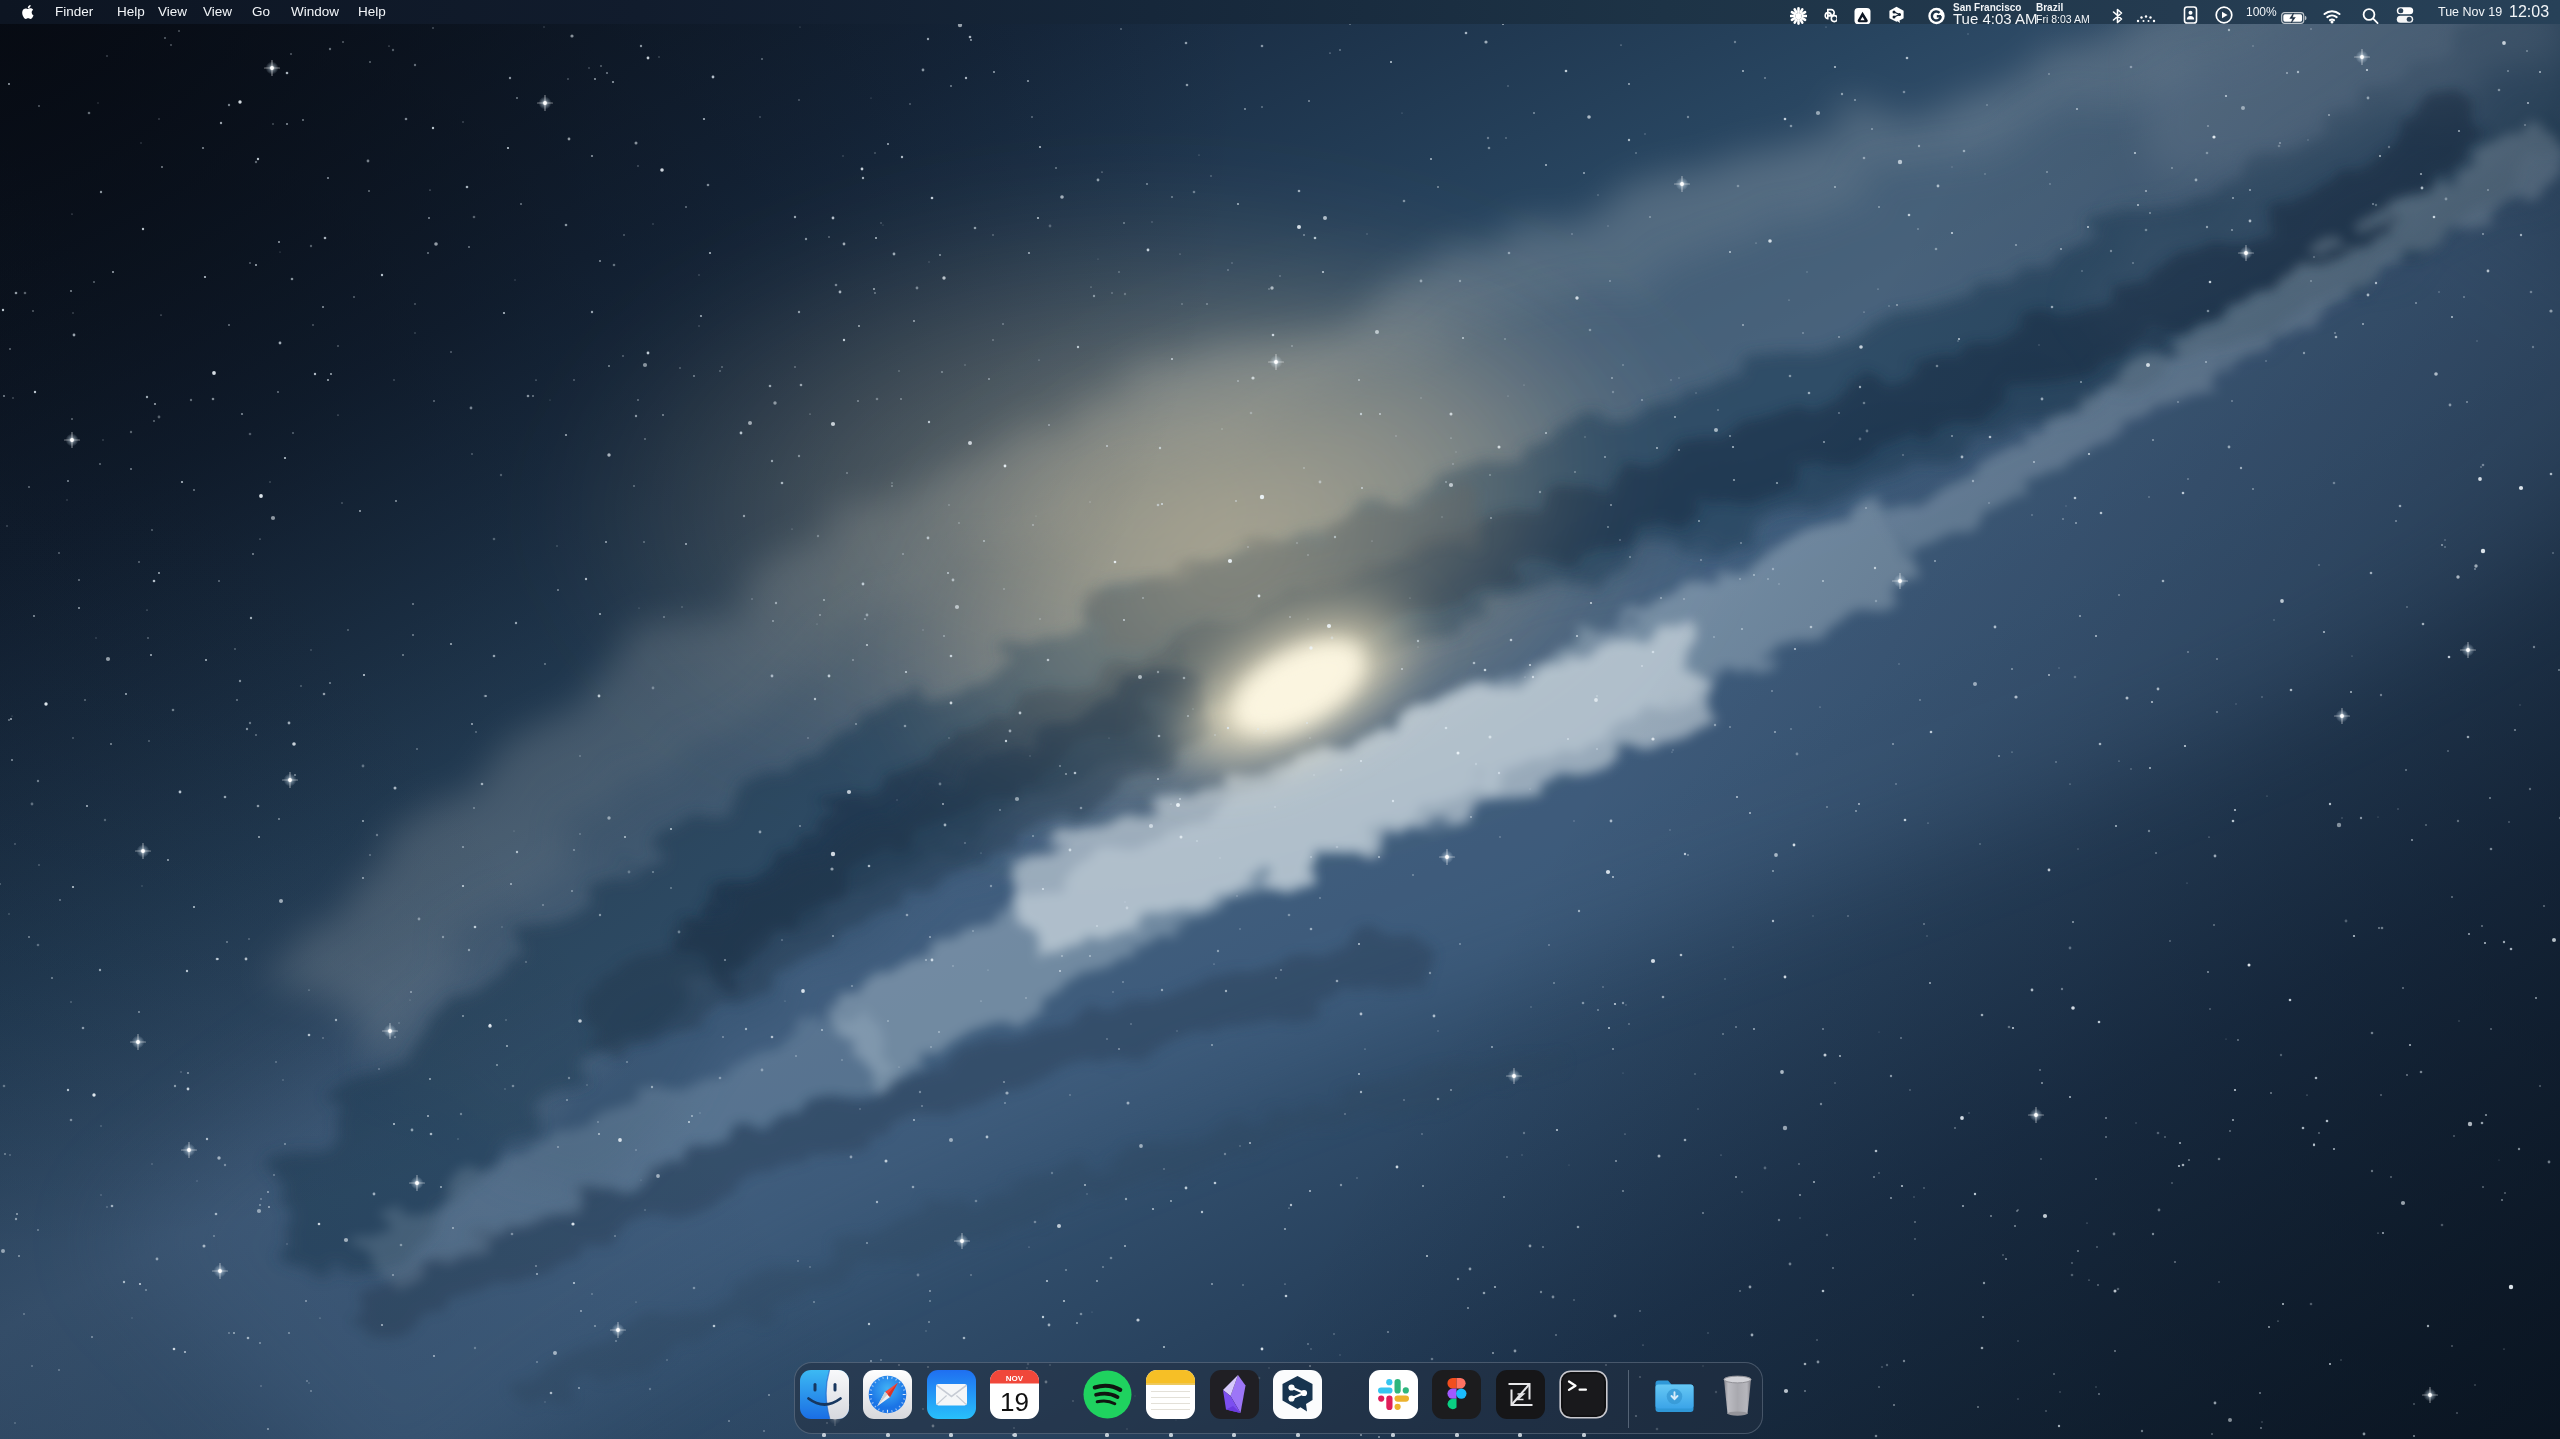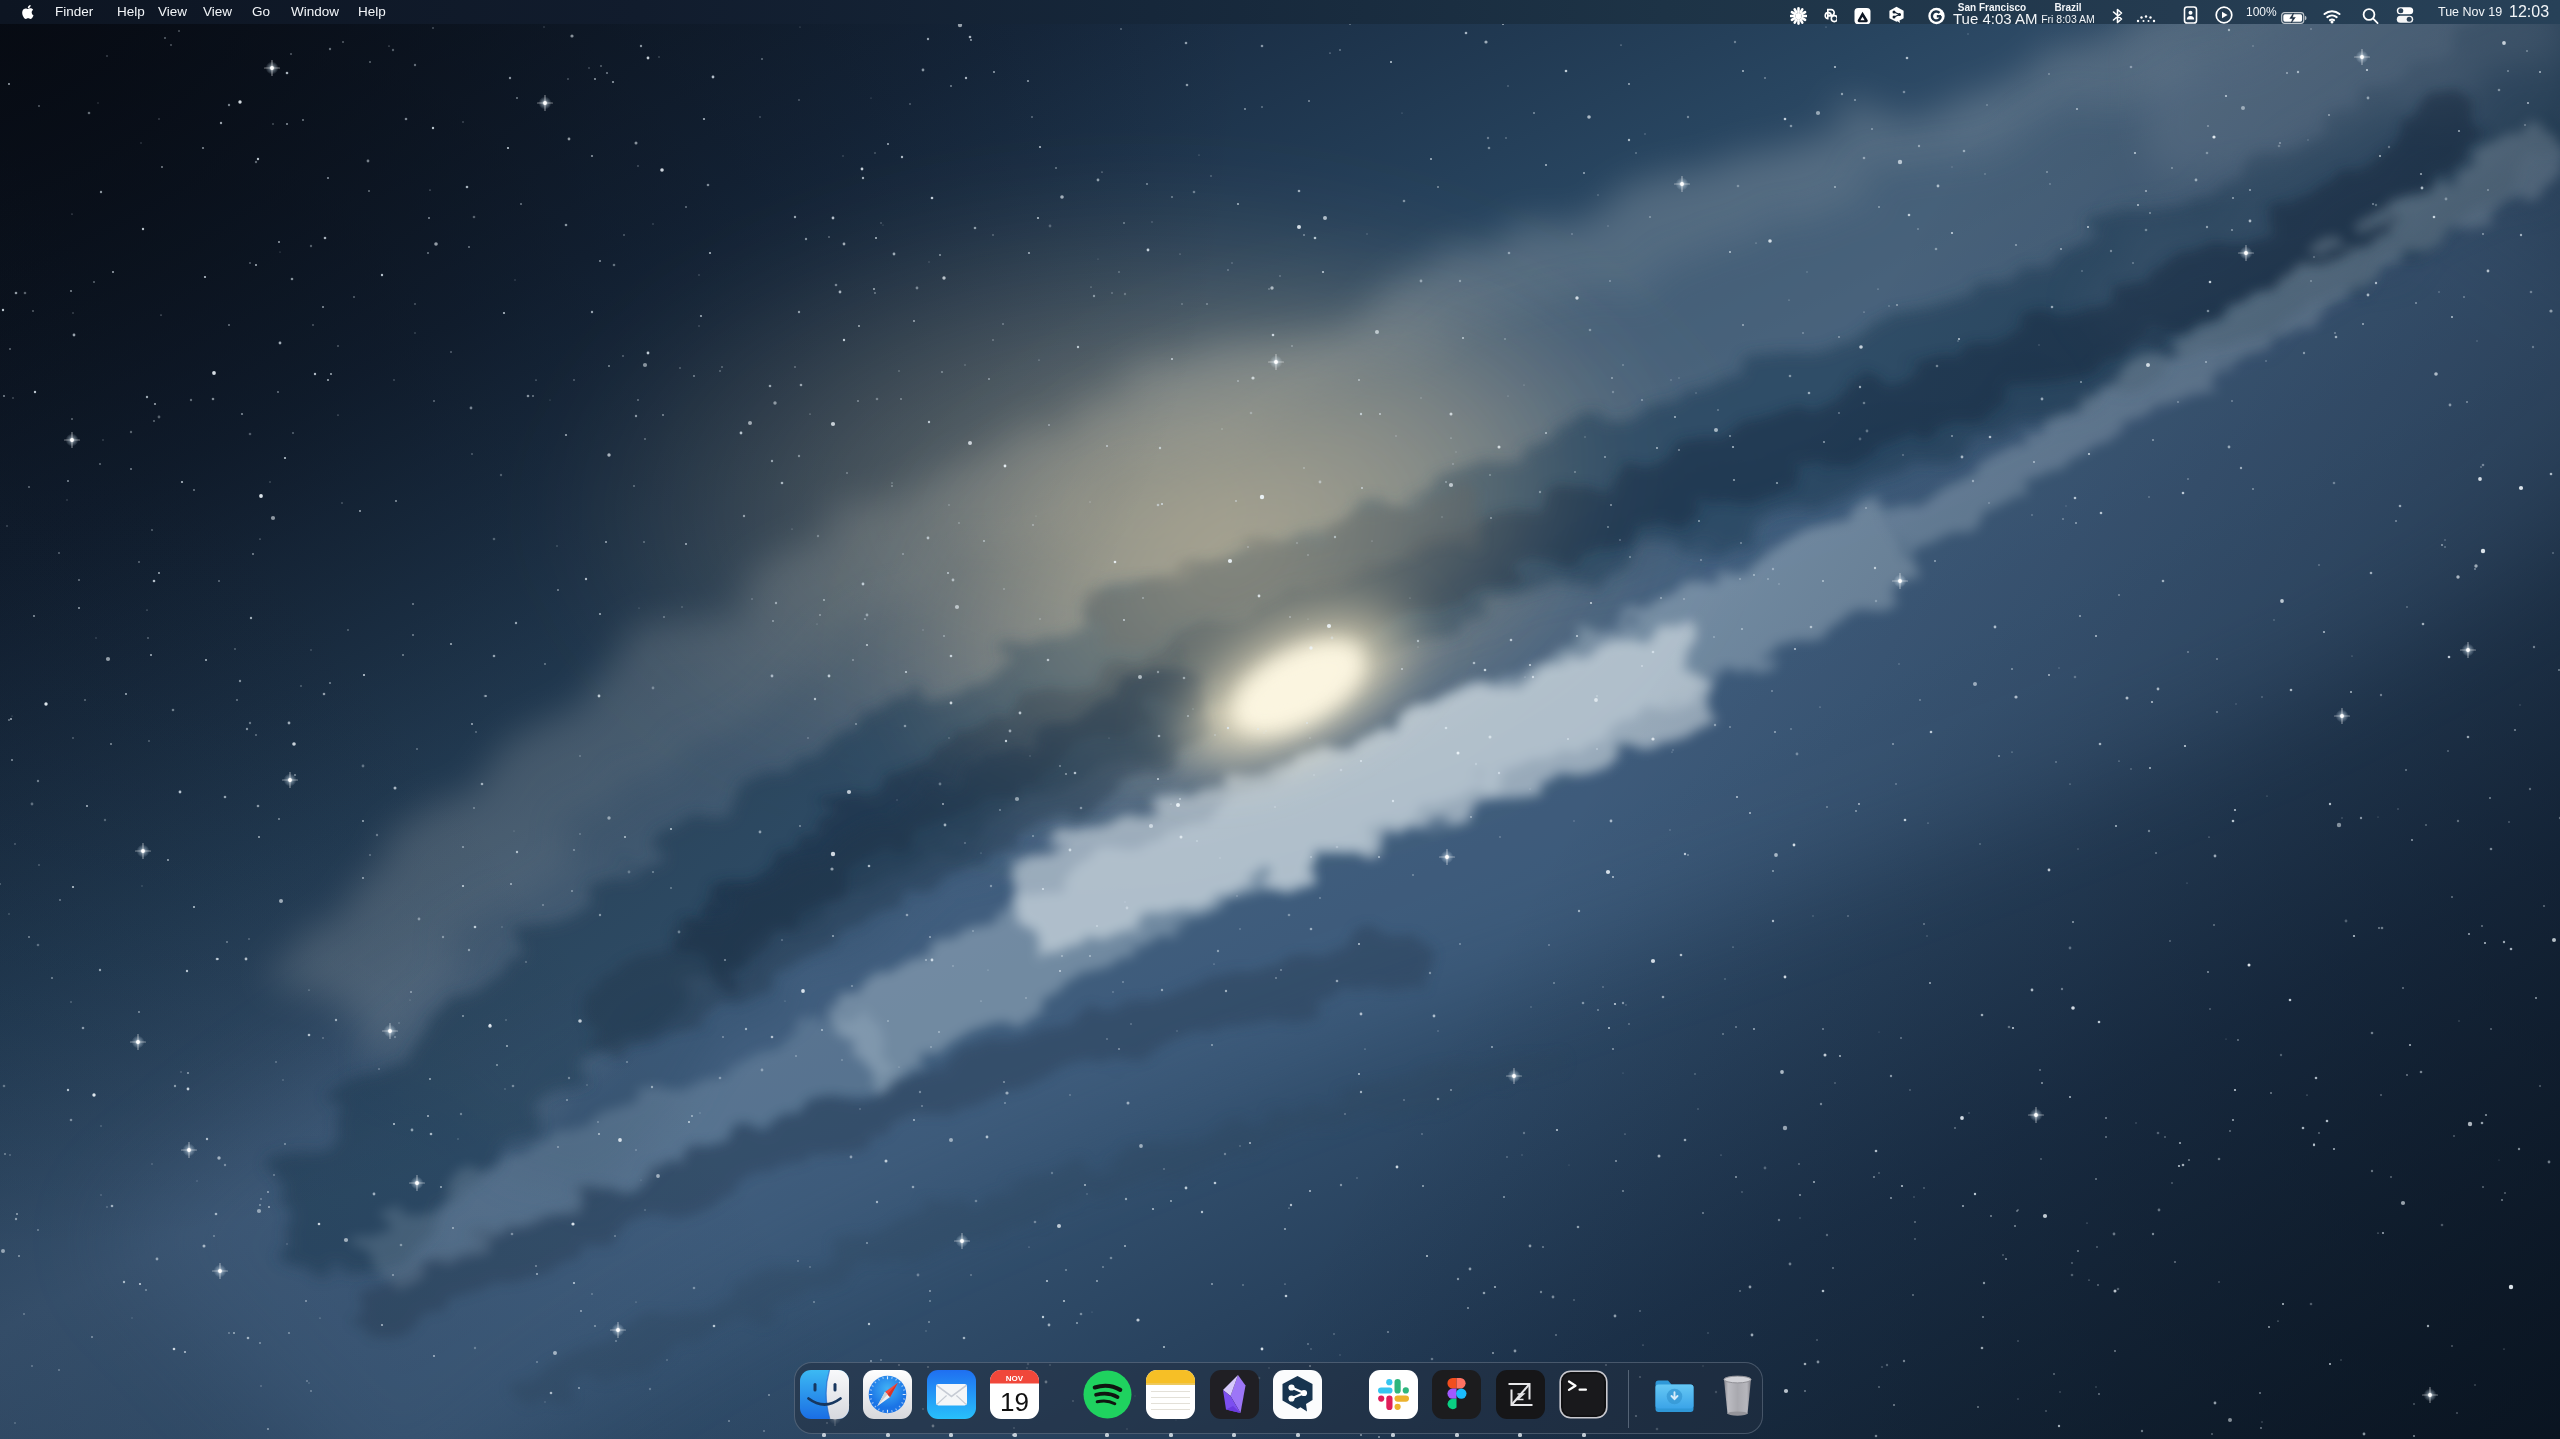--- a/index.html
+++ b/index.html
@@ -1791,24 +1791,24 @@
 <circle cx="6" cy="6" r="1.5" fill="#122030"></circle>
     <circle cx="11.5" cy="8.5" r="1.5" fill="#122030"></circle>
     <circle cx="6" cy="11" r="1.5" fill="#122030"></circle>
 <path d="M6 6 L11.5 8.5 L6 11" stroke="#122030" stroke-width="1.2" fill="none"></path>
   </svg>
 <svg class="mi" style="left:1928px;top:4px" width="17" height="17" viewBox="0 0 17 17">
     <circle cx="8.5" cy="8.5" r="8.2" fill="#ffffff"></circle>
 <path d="M12.8 8.8 a4.5 4.5 0 1 1 -1.3 -3.4" stroke="#1d3347" stroke-width="2.5" fill="none"></path>
 <path d="M13 8.8 h-4.2" stroke="#1d3347" stroke-width="2.5"></path>
   </svg>
-<div class="mi" style="left:1953px;width:78px;text-align:center;line-height:11px;top:1px">
+<div class="mi" style="left:1953px;width:78px;line-height:11px;top:1px">
 <span style="font-size:10px;font-weight:bold">San Francisco</span><br>
 <span style="font-size:15px">Tue 4:03 AM</span></div>
-<div class="mi" style="left:2036px;width:64px;text-align:center;line-height:11px;top:1px">
+<div class="mi" style="left:2036px;width:64px;text-align:left;line-height:11px;top:1px">
 <span style="font-size:10px;font-weight:bold">Brazil</span><br>
 <span style="font-size:10.5px">Fri 8:03 AM</span></div>
 <svg class="mi" style="left:2109px;top:4px" width="16" height="17" viewBox="0 0 16 17">
     <path d="M4.5 4.5 L12.5 11.5 L8.5 15 V2 L12.5 5.5 L4.5 12.5" stroke="#ffffff" stroke-width="1.6" fill="none" stroke-linejoin="round" stroke-linecap="round"></path>
   </svg>
 <svg class="mi" style="left:2136px;top:5px" width="20" height="14" viewBox="0 0 20 14">
     <g fill="#ffffff">
       <circle cx="2" cy="11" r="1.2"></circle>
       <circle cx="5.5" cy="7.5" r="1.2"></circle>
       <circle cx="10" cy="6.5" r="1.2"></circle>

